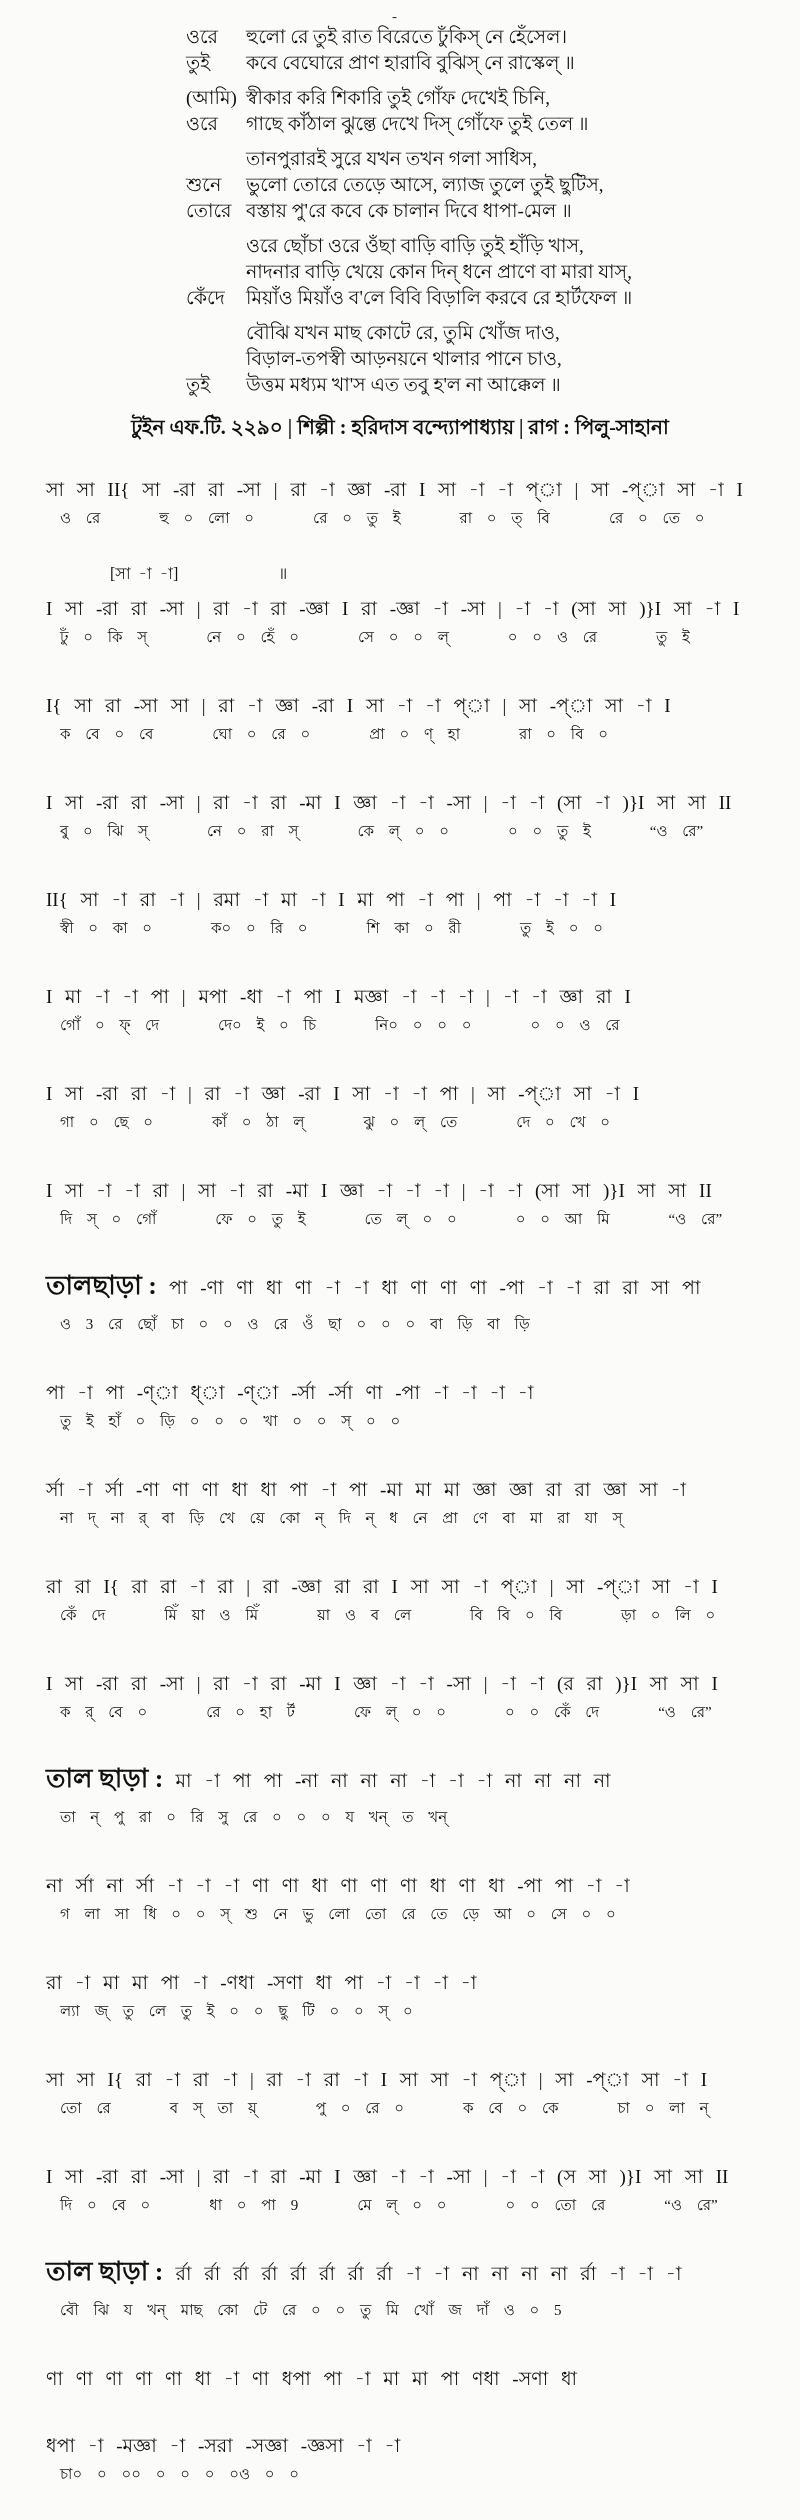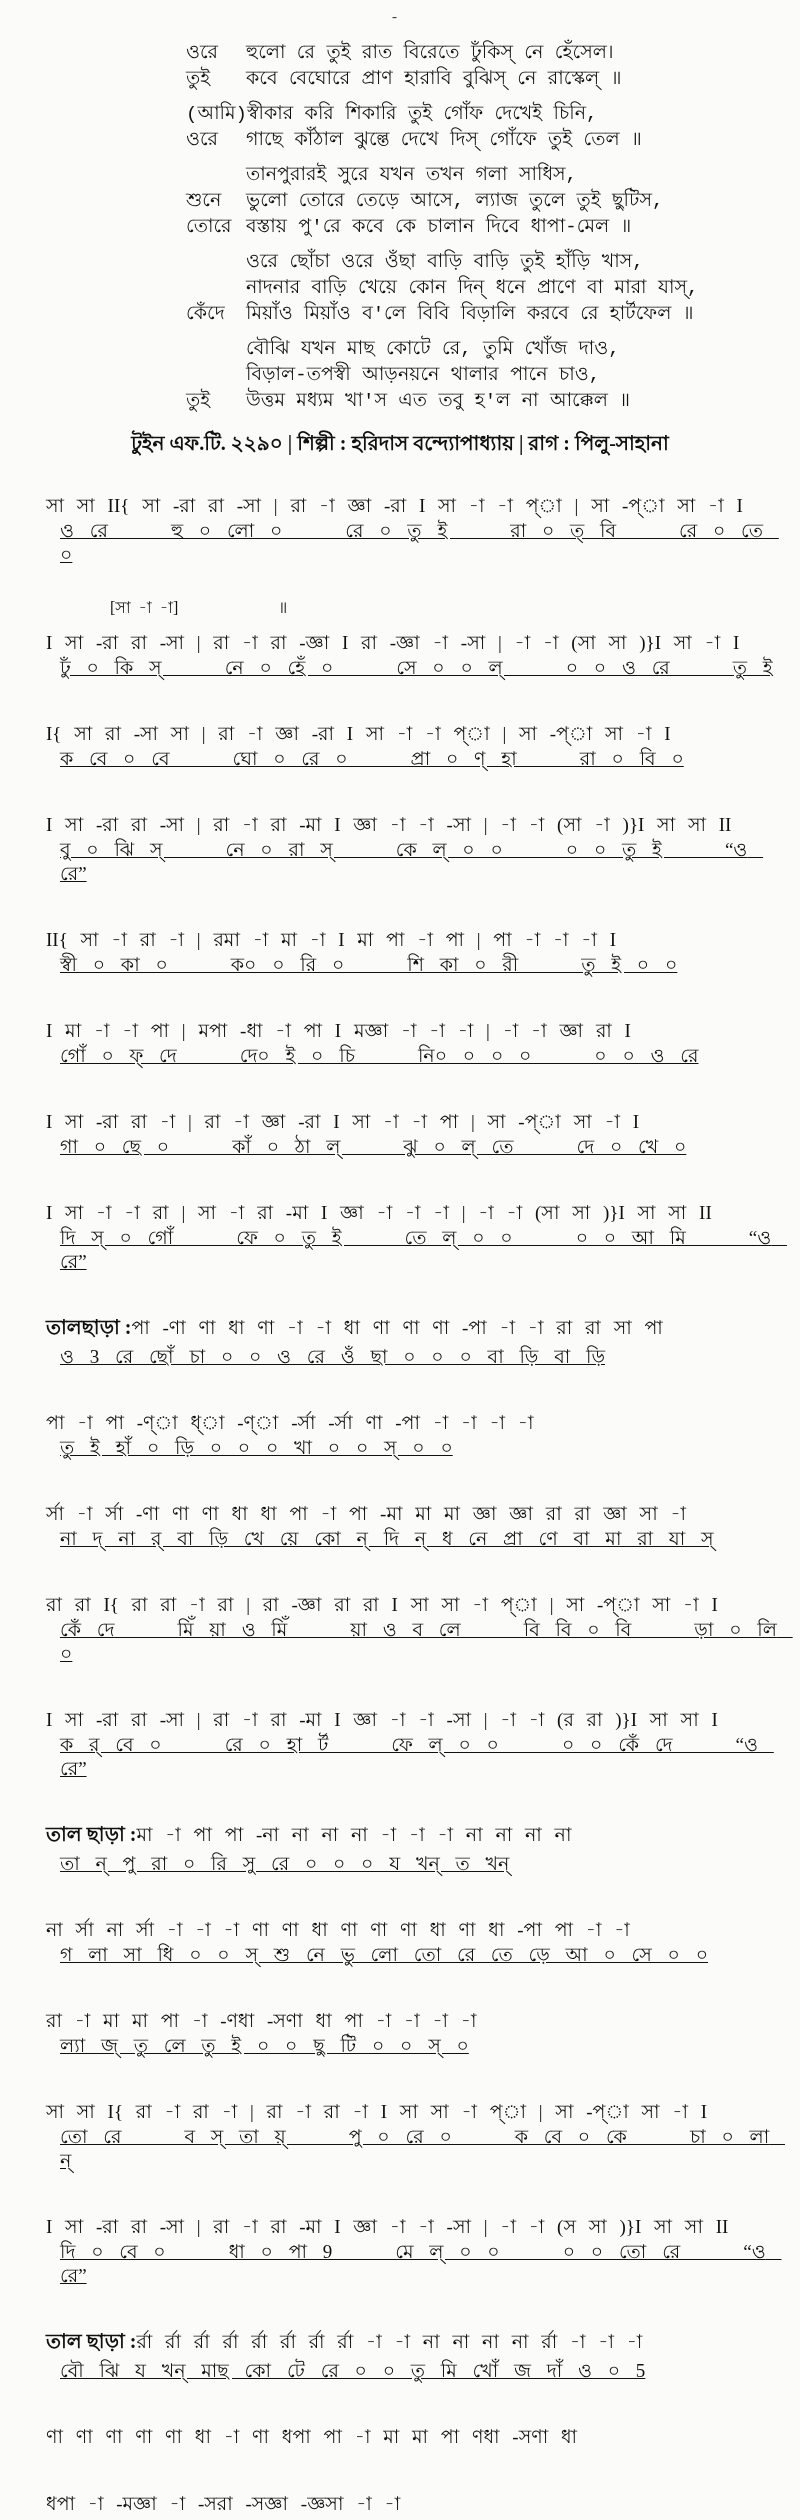--- a/index.html
+++ b/index.html
@@ -6,36 +6,36 @@
   .page{
     position:relative;
     width:800px;height:2520px;
     margin:0 auto;
     background:#fbfbfa;
     color:#111;
     font-family:"Liberation Serif", serif;
     overflow:hidden;
   }
   .top-dash{position:absolute;top:8px;left:392px;font-size:15px;color:#333;}
-  .lyrics{padding-top:40px;font-family:Liberation Mono, monospace;}
+  .lyrics{padding-top:24px;}
   .stanza{margin-bottom:9px;}
   .lyr-row{display:flex;font-size:19px;line-height:26px;}
   .lyr-margin{flex:0 0 60px;margin-left:186px;white-space:nowrap;}
   .lyr-text{white-space:pre-wrap;}
   .info{
     text-align:center;font-weight:bold;
     font-size:20px;line-height:27px;margin-top:16px;
   }
   .notation{margin-top:26px;padding-left:46px;padding-right:14px;}
   .nblock{margin-bottom:31px;}
   .super{font-size:16px;line-height:20px;white-space:pre;margin-bottom:2px;}
   .srow{display:flex;align-items:baseline;}
-  .tal-label{font-weight:bold;font-size:20px;white-space:nowrap;}
+  .tal-label{font-weight:bold;font-size:26px;margin-right:12px;white-space:nowrap;}
   .swara{font-size:19px;line-height:26px;word-spacing:8px;white-space:pre-wrap;margin-top:10px;}
-  .syll{font-size:19px;line-height:24px;word-spacing:11px;white-space:pre-wrap;padding-left:14px;text-decoration:underline;}
+  .syll{font-size:15px;line-height:30px;word-spacing:11px;white-space:pre-wrap;padding-left:14px;}
 </style>
 </head>
 <body>
 
 <div class="page">
   <div class="top-dash">-</div>
 
   <section class="lyrics" id="lyrics-root">
       <div class="stanza">
         <div class="lyr-row">

